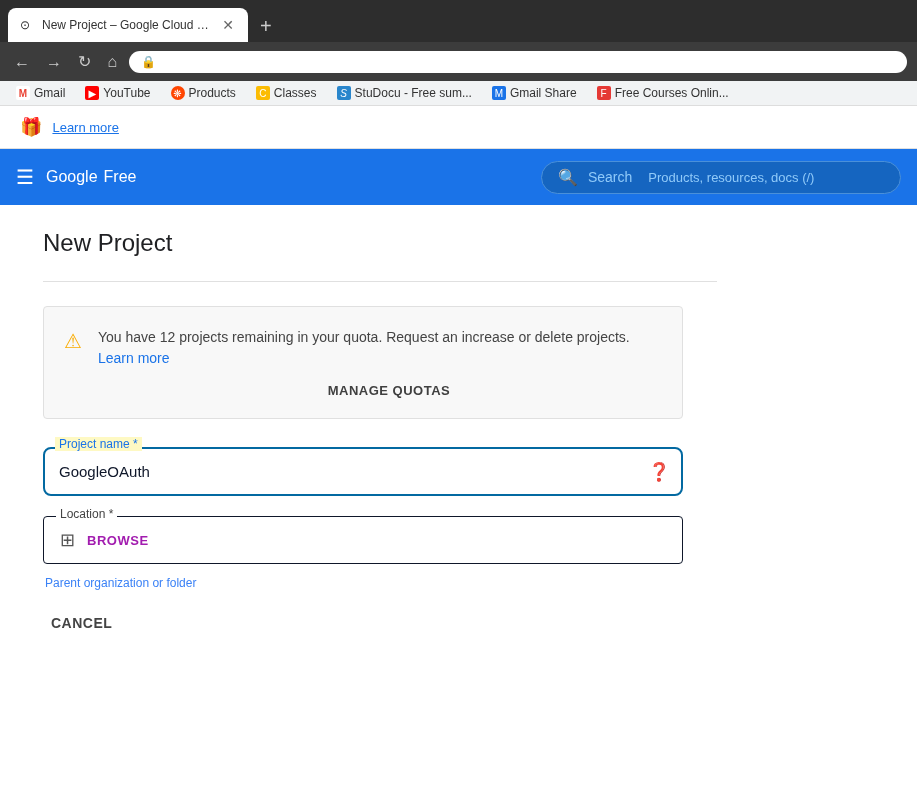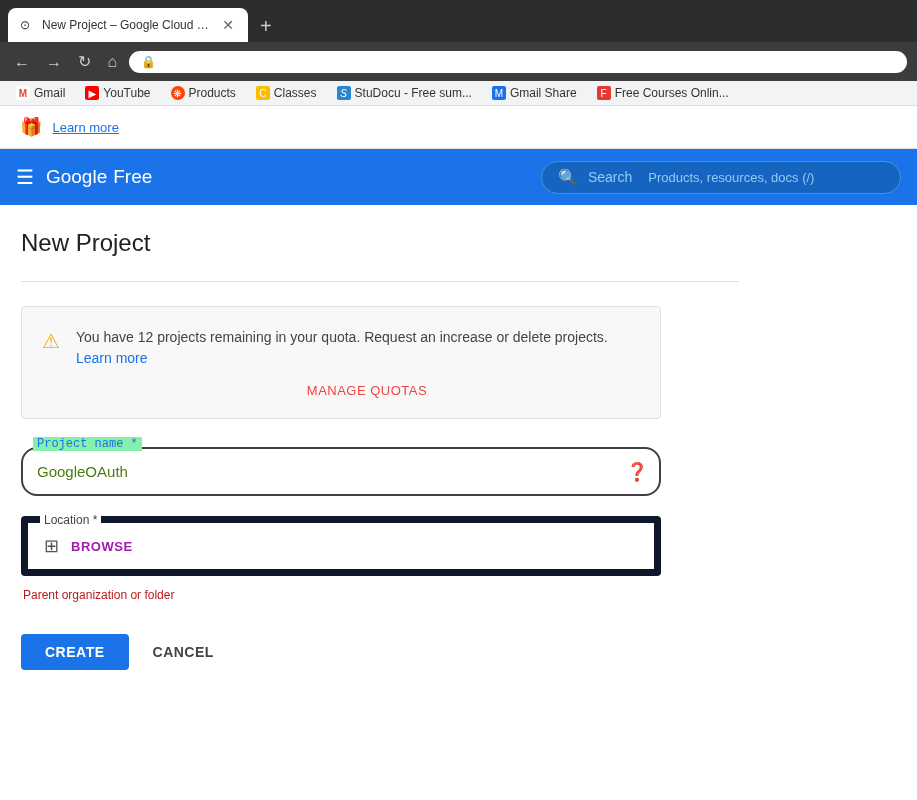--- a/index.html
+++ b/index.html
@@ -93,41 +93,41 @@
     
     .top-nav {
       background: #1a73e8;
       display: flex;
       align-items: center;
       padding: 0 16px;
       height: 56px;
       gap: 12px;
     }
     .menu-icon { color: #fff; font-size: 20px; cursor: pointer; }
-    .google-cloud-logo { display: flex; align-items: center; gap: 6px; color: #fff; font-size: 19px; font-weight: 400; text-align: center; }
+    .google-cloud-logo { display: flex; align-items: center; gap: 6px; color: #fff; font-size: 16px; font-weight: 400; text-align: center; }
     .logo-google { color: #fff; font-weight: 400; }
     .logo-cloud { color: #fff; font-weight: 300; }
     .search-bar {
       margin-left: auto;
       background: #1565c0;
       border: 1px solid #4a90d9;
       border-radius: 24px;
       display: flex;
       align-items: center;
       padding: 6px 16px;
       gap: 10px;
       min-width: 360px;
       cursor: pointer;
     }
     .search-icon { color: #90caf9; font-size: 16px; }
     .search-text { color: #90caf9; font-size: 14px; font-weight: 500; }
     .search-hint { color: #90caf9; font-size: 13px; margin-left: 6px; }
 
     
-    .main-content { padding: 24px 21px; max-width: 760px; }
+    .main-content { padding: 24px 43px; max-width: 760px; }
     .page-title { font-size: 24px; font-weight: 400; color: #202124; margin-bottom: 24px; }
     .divider { border: none; border-top: 1px solid #e0e0e0; margin-bottom: 24px; }
 
     
     .warning-box {
       background: #f8f8f8;
       border: 1px solid #e0e0e0;
       border-radius: 4px;
       padding: 20px 20px 16px 20px;
       margin-bottom: 28px;
@@ -136,52 +136,51 @@
       flex-direction: column;
       gap: 10px;
     }
     .warning-content { display: flex; gap: 16px; align-items: flex-start; }
     .warning-icon { font-size: 20px; color: #f9ab00; margin-top: 2px; flex-shrink: 0; }
     .warning-text { color: #444; font-size: 14px; line-height: 1.5; }
     .warning-link { color: #1a73e8; text-decoration: none; cursor: pointer; }
     .manage-quotas-btn {
       background: none;
       border: none;
-      color: #ef4444;
-      font-size: 13px;
-      font-weight: 400;
+      color: #404040;
+      font-size: 13px;
+      font-weight: 700;
       letter-spacing: 0.5px;
       cursor: pointer;
       padding: 4px 0;
       margin-left: 52px;
       text-transform: uppercase;
     }
 
     
     .form-section { max-width: 640px; }
     .field-group { position: relative; margin-bottom: 20px; }
     .field-label {
       position: absolute;
       top: -10px;
       left: 12px;
-      background: #86efac;
+      background: #fef9c3;
       padding: 0 4px;
       font-size: 12px;
       color: #1a73e8;
       z-index: 1;
-      font-family: Liberation Mono, monospace;
     }
     .field-label-required::after { content: ' *'; }
     .text-input {
       width: 100%;
-      border: 2px solid #404040;
-      border-radius: 16px;
+      border: 2px solid #0369a1;
+      border-radius: 8px;
       padding: 14px 40px 14px 14px;
       font-size: 15px;
-      color: #4d7c0f;
+      color: #0f172a;
       outline: none;
     }
     .help-icon {
       position: absolute;
       right: 12px;
       top: 50%;
       transform: translateY(-50%);
       color: #444;
       font-size: 18px;
       cursor: pointer;
@@ -205,21 +204,21 @@
       cursor: pointer;
       text-transform: uppercase;
       margin-left: 6px;
     }
 
     
     .location-group {
       position: relative;
       margin-bottom: 12px;
       max-width: 640px;
-      border: 7px solid #0f172a;
+      border: 1px solid #0f172a;
       border-radius: 4px;
     }
     .location-label {
       position: absolute;
       top: -10px;
       left: 12px;
       background: #fff;
       padding: 0 4px;
       font-size: 12px;
       color: #444;
@@ -235,21 +234,21 @@
     .browse-btn {
       background: none;
       border: none;
       color: #a21caf;
       font-size: 13px;
       font-weight: 600;
       letter-spacing: 0.5px;
       cursor: pointer;
       text-transform: uppercase;
     }
-    .parent-org-hint { font-size: 12px; color: #b91c1c; margin-bottom: 32px; padding-left: 2px; }
+    .parent-org-hint { font-size: 12px; color: #3b82f6; margin-bottom: 15px; padding-left: 2px; }
 
     
     .action-buttons { display: flex; align-items: center; gap: 16px; }
     .create-btn {
       background: #1a73e8;
       color: #fff;
       border: none;
       border-radius: 4px;
       padding: 10px 24px;
       font-size: 14px;
@@ -374,19 +373,18 @@
           <span>Location</span> *
         </label>
         <div class="location-inner">
           <span class="org-icon">⊞</span>
           <button class="browse-btn">BROWSE</button>
         </div>
       </div>
       <div class="parent-org-hint">Parent organization or folder</div>
 
       <div class="action-buttons">
-        <button class="create-btn">CREATE</button>
         <button class="cancel-btn">CANCEL</button>
       </div>
 
     </div>
   </div>
 </div>
 
 </body></html>

